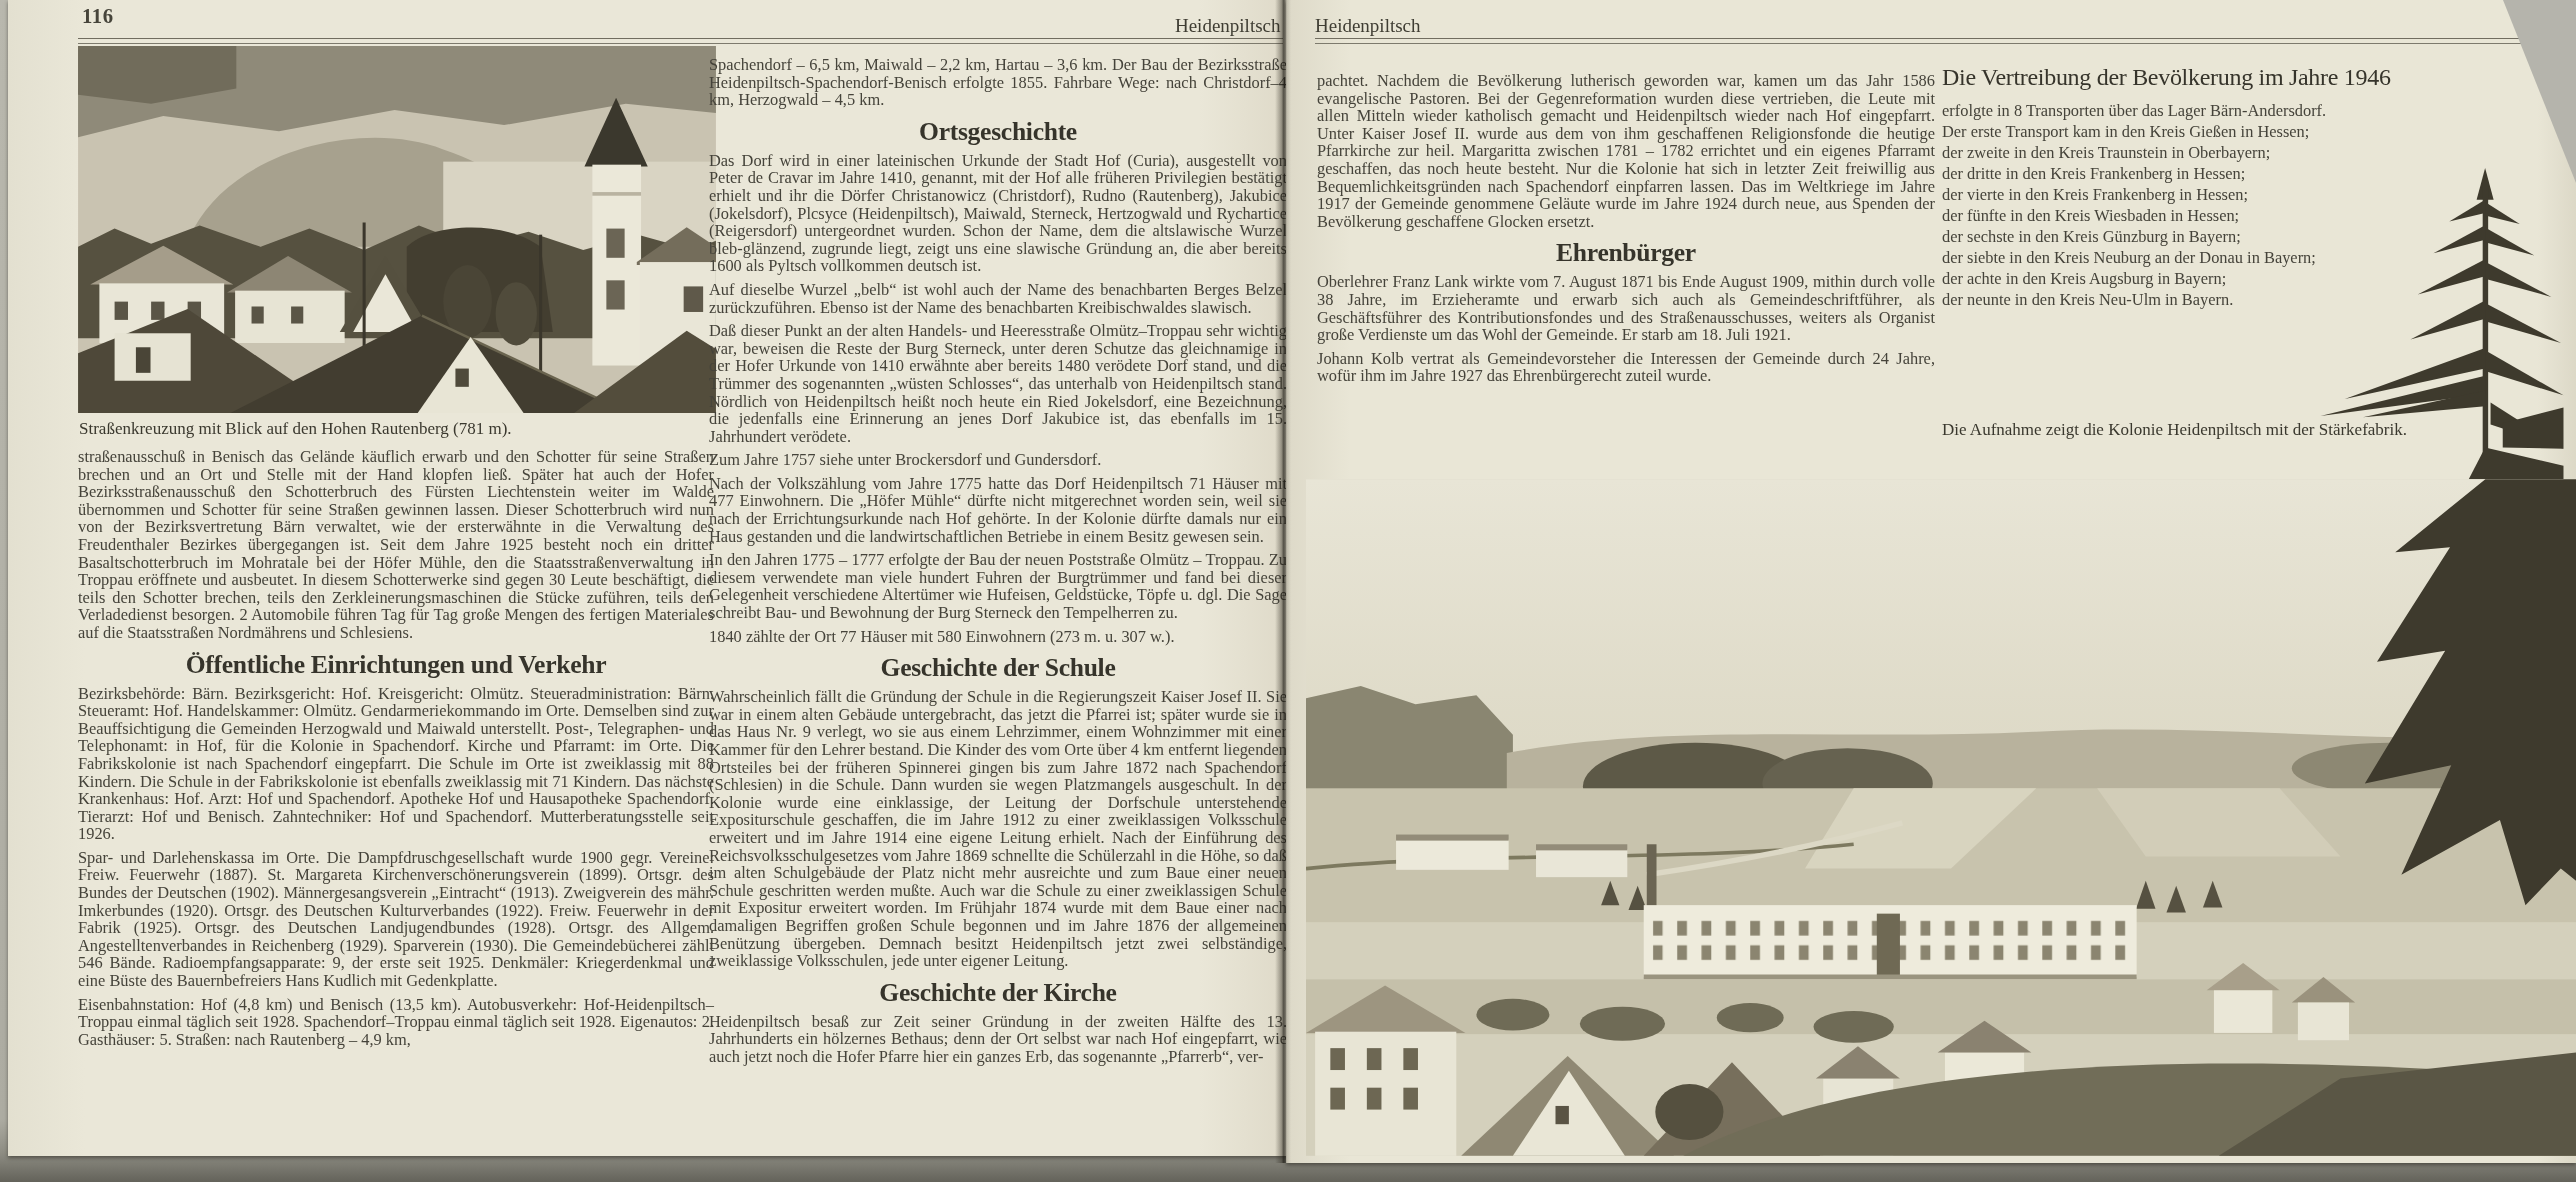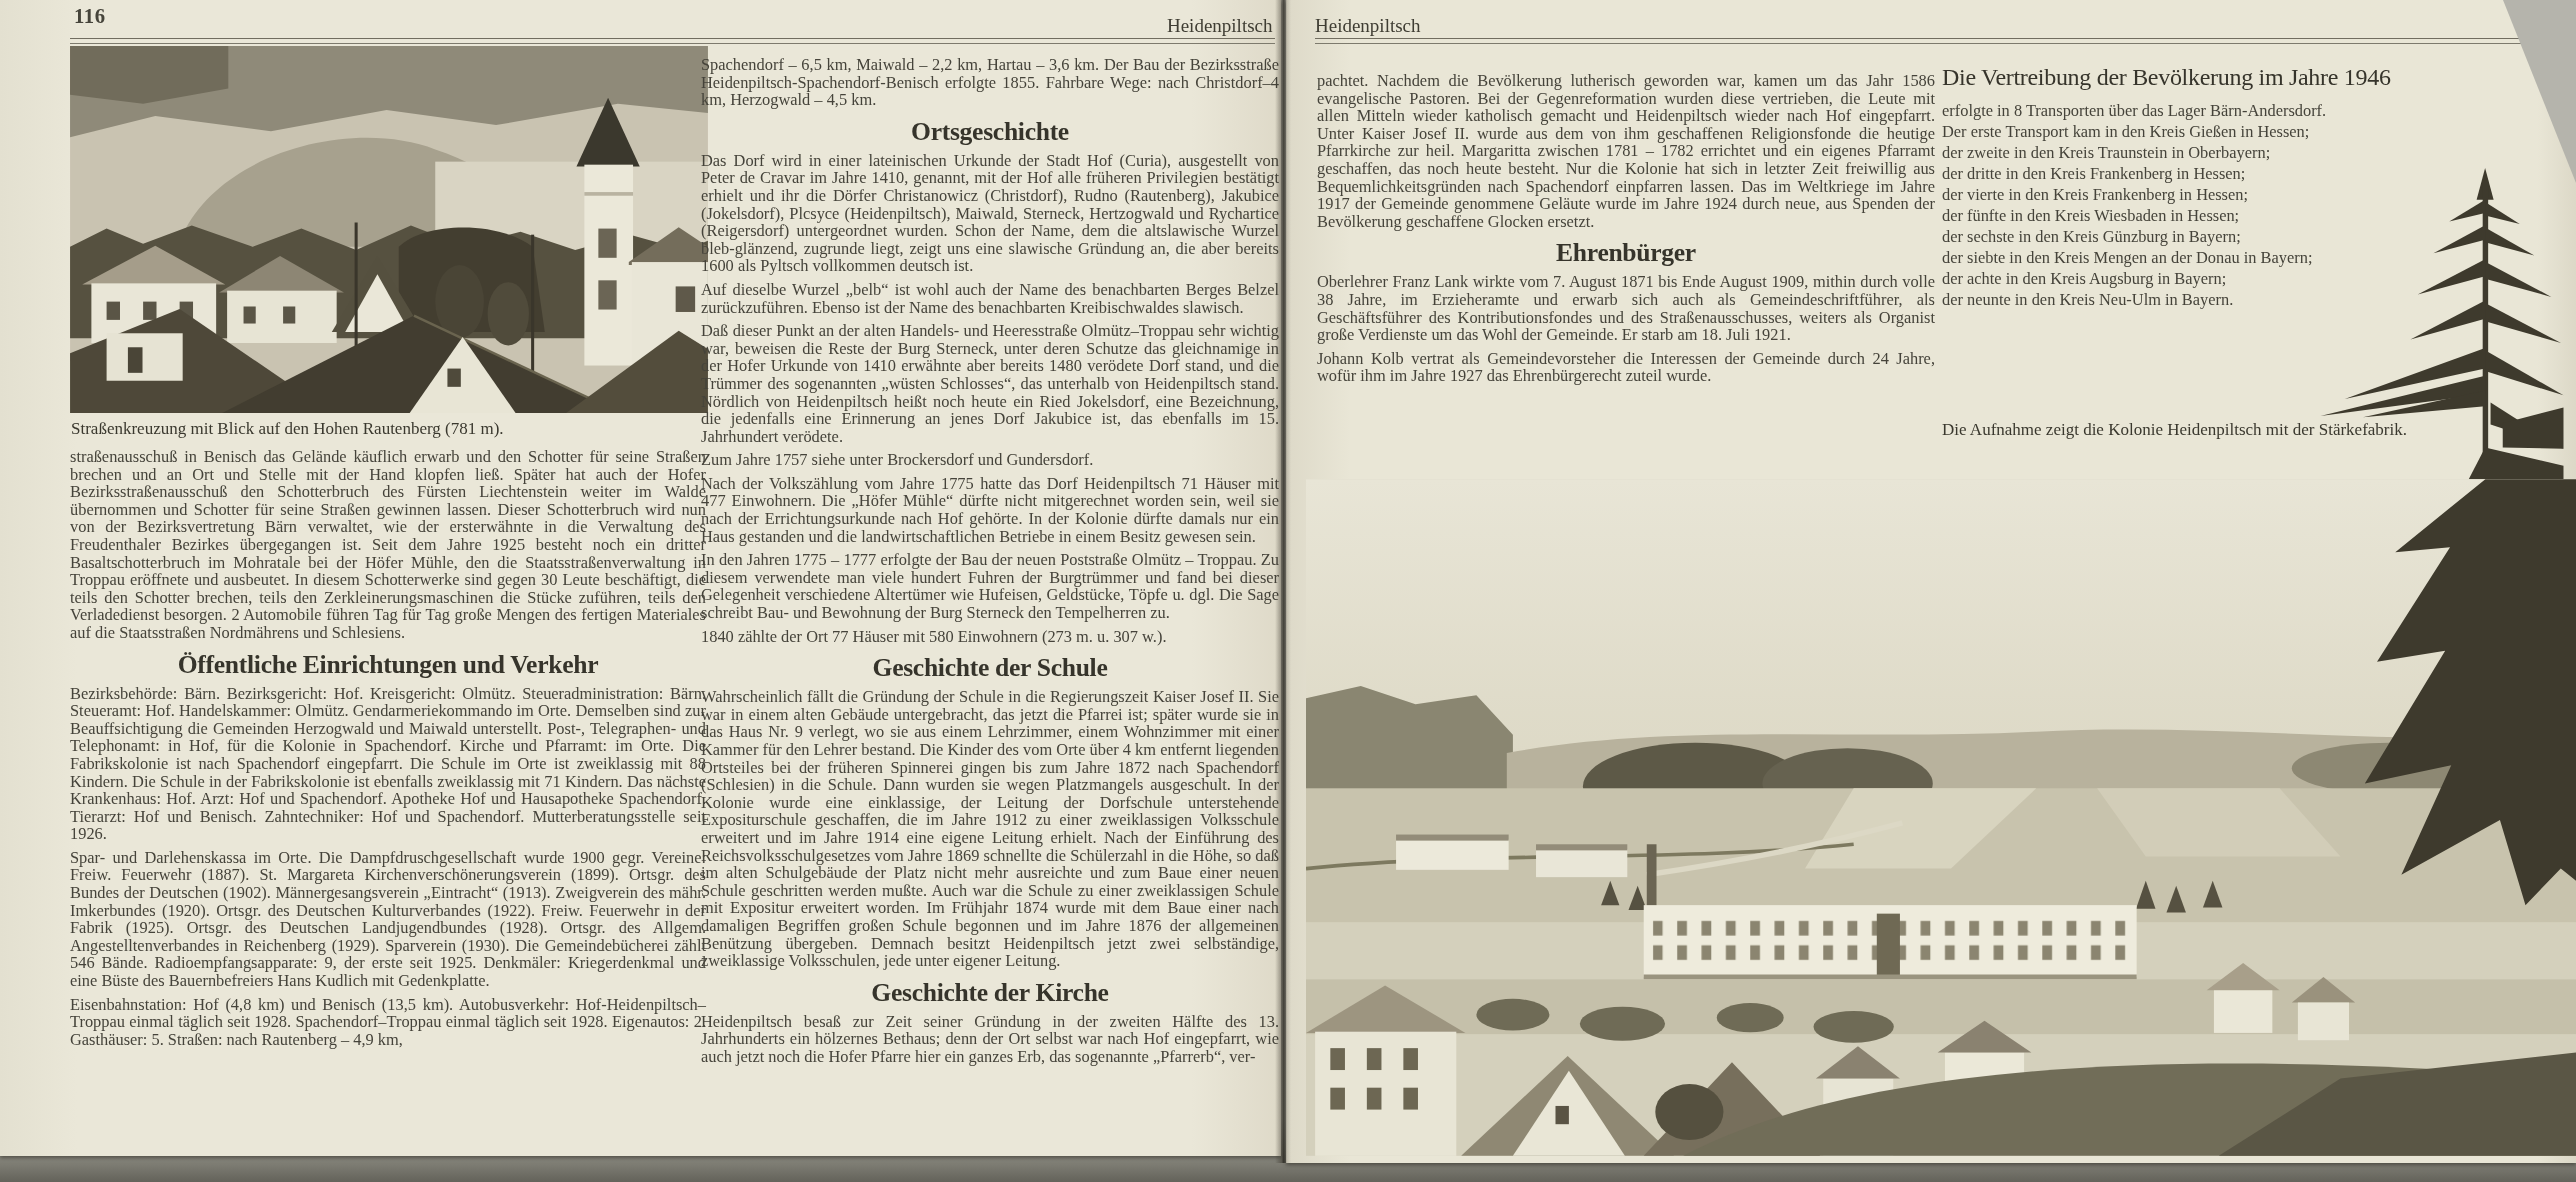--- a/index.html
+++ b/index.html
@@ -1,20 +1,20 @@
 <!DOCTYPE html>
 <html style="font-size:9.7px"><head>
 <meta charset="utf-8">
 <style>
   html,body{margin:0;padding:0;}
   body{background:#6f6e66;font-family:"Liberation Serif","DejaVu Serif",serif;}
   #spread{position:relative;width:2576px;height:1182px;overflow:hidden;
           background:linear-gradient(180deg,#b9b8ae 0px,#adaca2 1119px,#8e8d83 1153px,#63625a 1182px);}
   .page{position:absolute;top:0;}
-  #page-left{left:0;width:1281px;height:1156px;
+  #page-left{left:8px;width:1281px;height:1156px;
              background:linear-gradient(90deg,#e3e0d0 0%,#eae7d8 6%,#eae7d8 93%,#ded9c8 100%);
              box-shadow:0 1.8px 3.7px rgba(30,28,20,.5);}
   #page-right{left:1286px;width:1290px;height:1163px;
               background:linear-gradient(90deg,#ddd9c8 0%,#e9e6d6 5%,#e9e6d6 97%,#dcd8c7 100%);
               box-shadow:0 1.8px 3.7px rgba(30,28,20,.5);}
   #gutter{position:absolute;left:1275px;top:0;width:16px;height:1163px;
           background:linear-gradient(90deg,rgba(40,36,26,0) 0%,rgba(40,36,26,.40) 40%,rgba(18,16,10,.68) 55%,rgba(40,36,26,.15) 75%,rgba(40,36,26,0) 100%);z-index:5;}
   #corner-bg{position:absolute;right:0;top:0;width:73px;height:183px;background:#b5b4ac;
              clip-path:polygon(100% 0,0 0,100% 100%);z-index:6;}
   .pgnum{position:absolute;font-size:20.7px;font-weight:600;color:#46443a;letter-spacing:0.6px;}
@@ -122,21 +122,21 @@
 
     <div class="translist" style="left:656px;top:64px;width:627px;">
       <div class="h">Die Vertreibung der Bevölkerung im Jahre 1946</div>
       <div class="ln">erfolgte in 8 Transporten über das Lager Bärn-Andersdorf.</div>
       <div class="ln">Der erste Transport kam in den Kreis Gießen in Hessen;</div>
       <div class="ln">der zweite in den Kreis Traunstein in Oberbayern;</div>
       <div class="ln">der dritte in den Kreis Frankenberg in Hessen;</div>
       <div class="ln">der vierte in den Kreis Frankenberg in Hessen;</div>
       <div class="ln">der fünfte in den Kreis Wiesbaden in Hessen;</div>
       <div class="ln">der sechste in den Kreis Günzburg in Bayern;</div>
-      <div class="ln">der siebte in den Kreis Mengen an der Donau in Bayern;</div>
+      <div class="ln">der siebte in den Kreis Neuburg an der Donau in Bayern;</div>
       <div class="ln">der achte in den Kreis Augsburg in Bayern;</div>
       <div class="ln">der neunte in den Kreis Neu-Ulm in Bayern.</div>
     </div>
 
     <div class="caption" style="left:656px;top:420px;width:627px;">Die Aufnahme zeigt die Kolonie Heidenpiltsch mit der Stärkefabrik.</div>
 
     <svg class="photo" style="left:876px;top:162px;" width="402" height="322" viewBox="0 0 660 530" role="img">
       <g fill="#3e3a2d">
         <polygon points="531,10 517,62 545,62"></polygon>
         <rect x="527" y="30" width="9" height="500"></rect>

